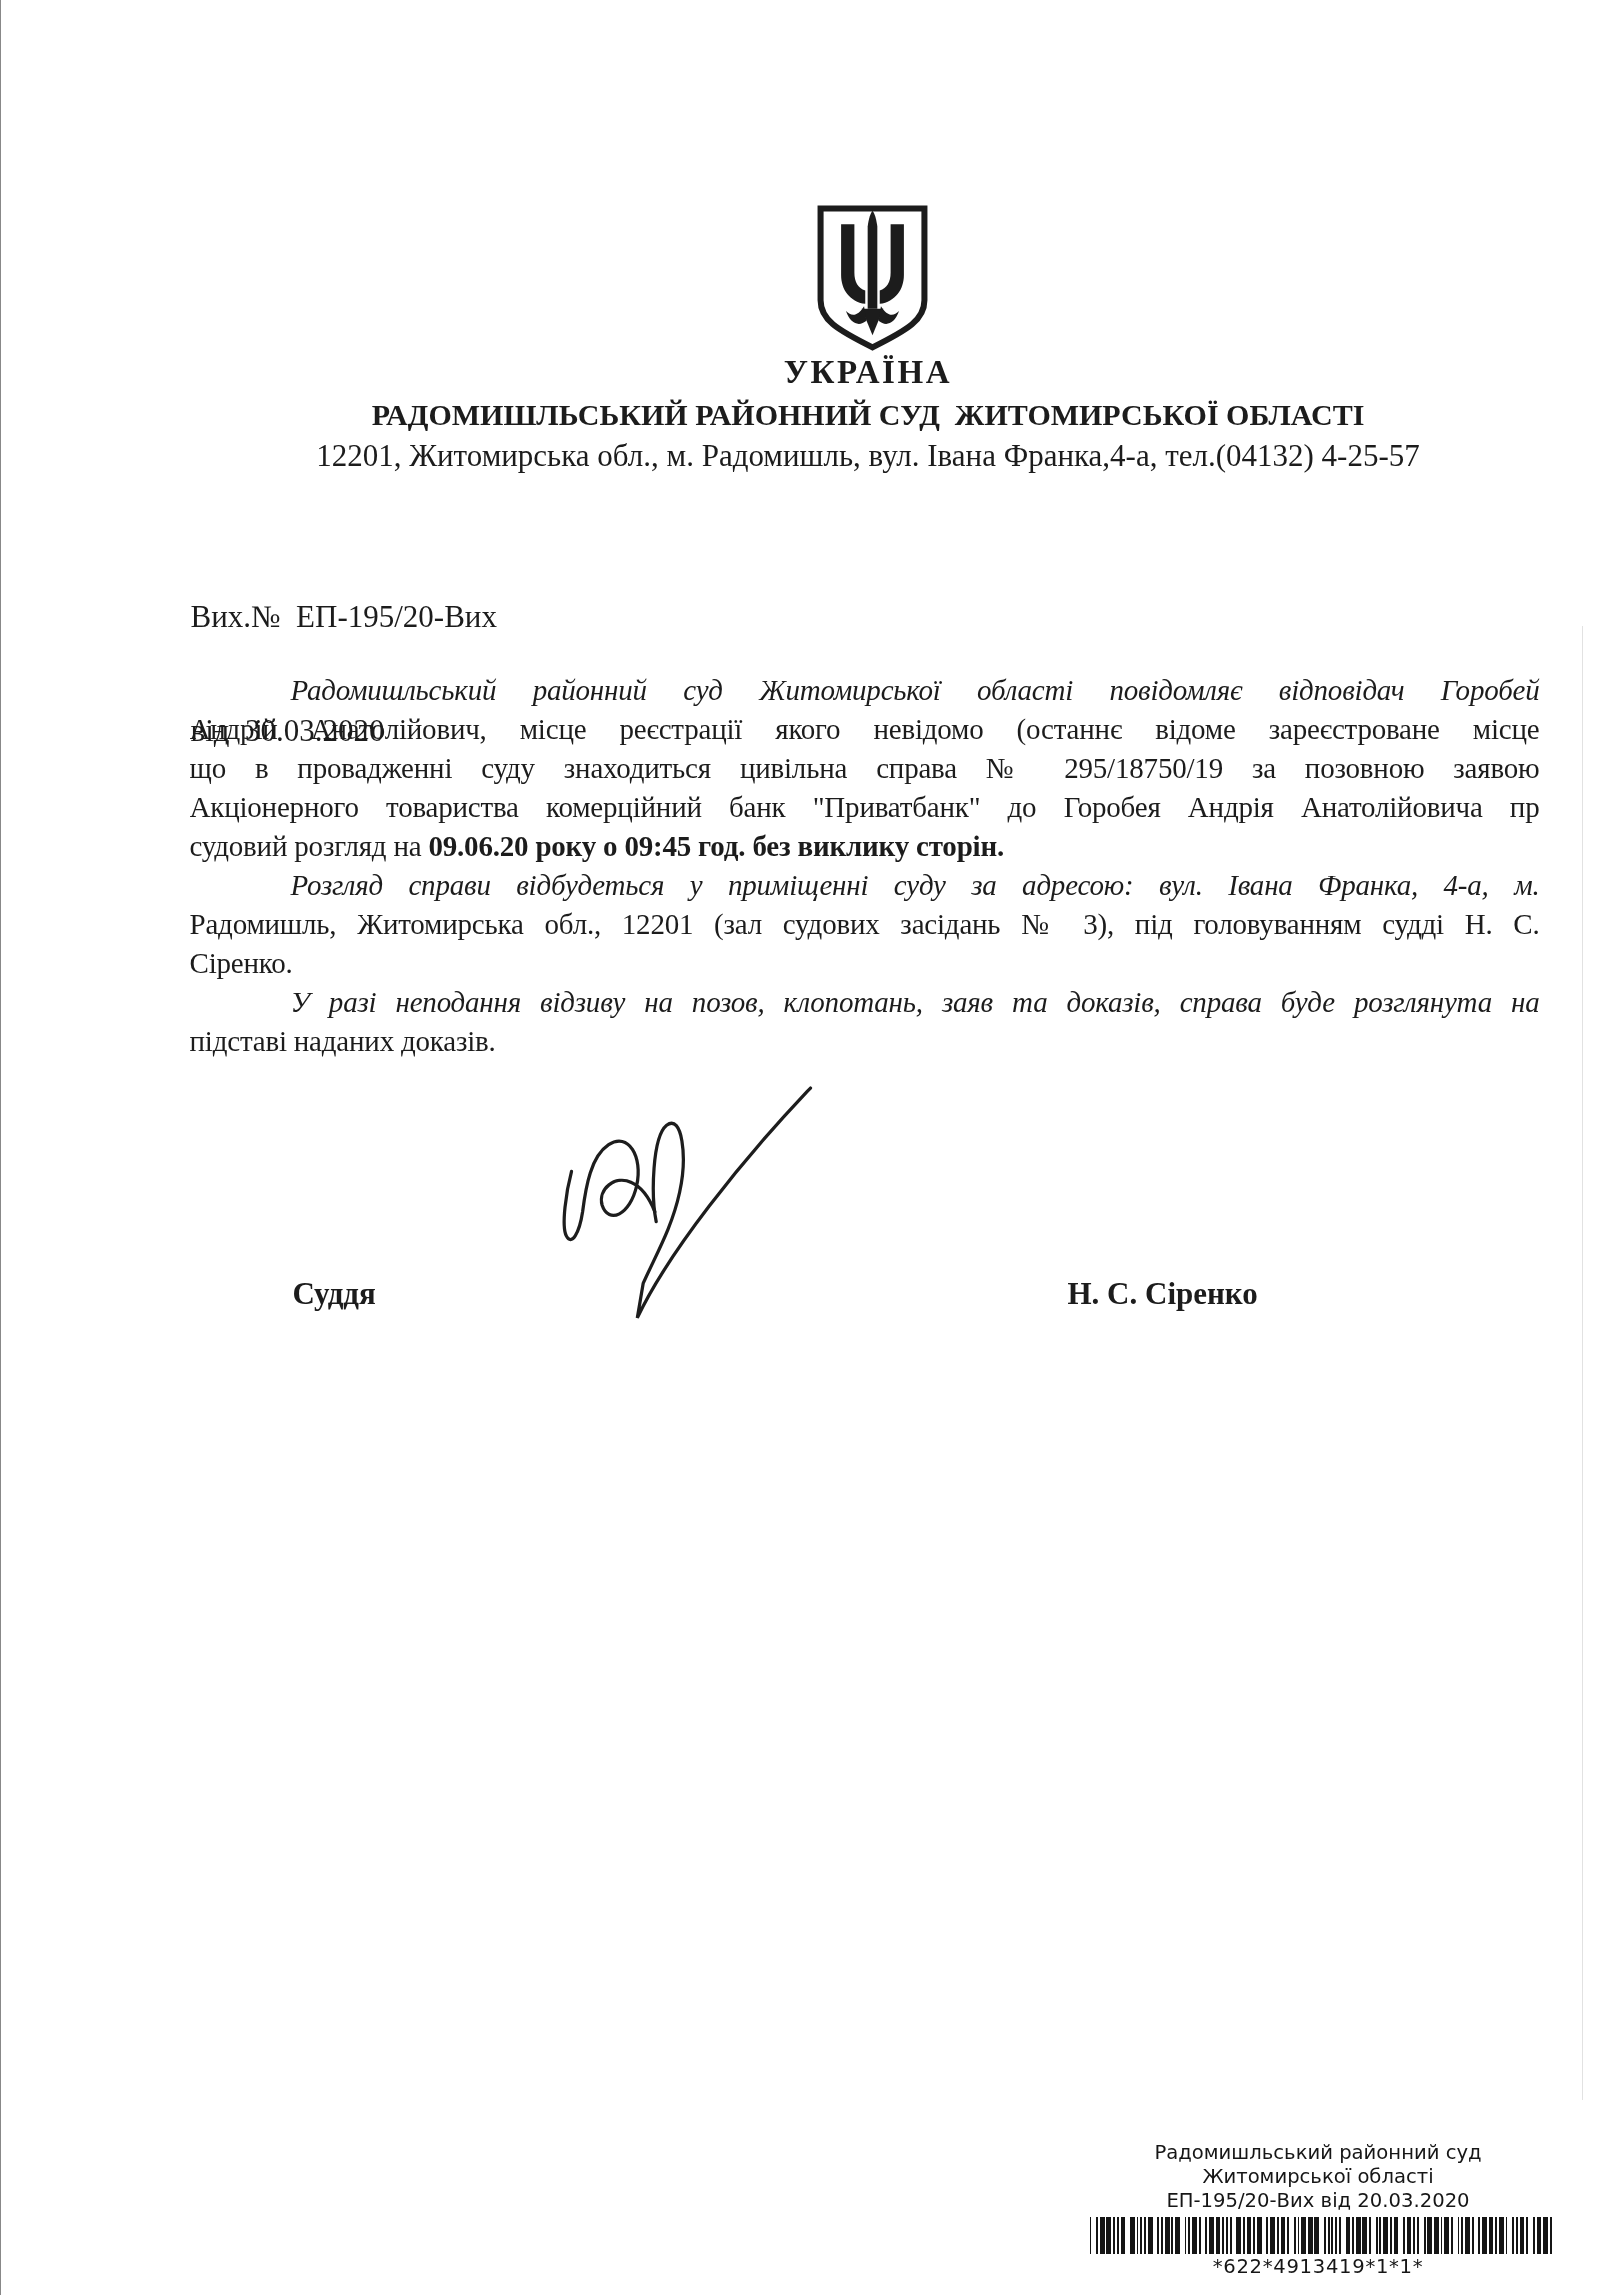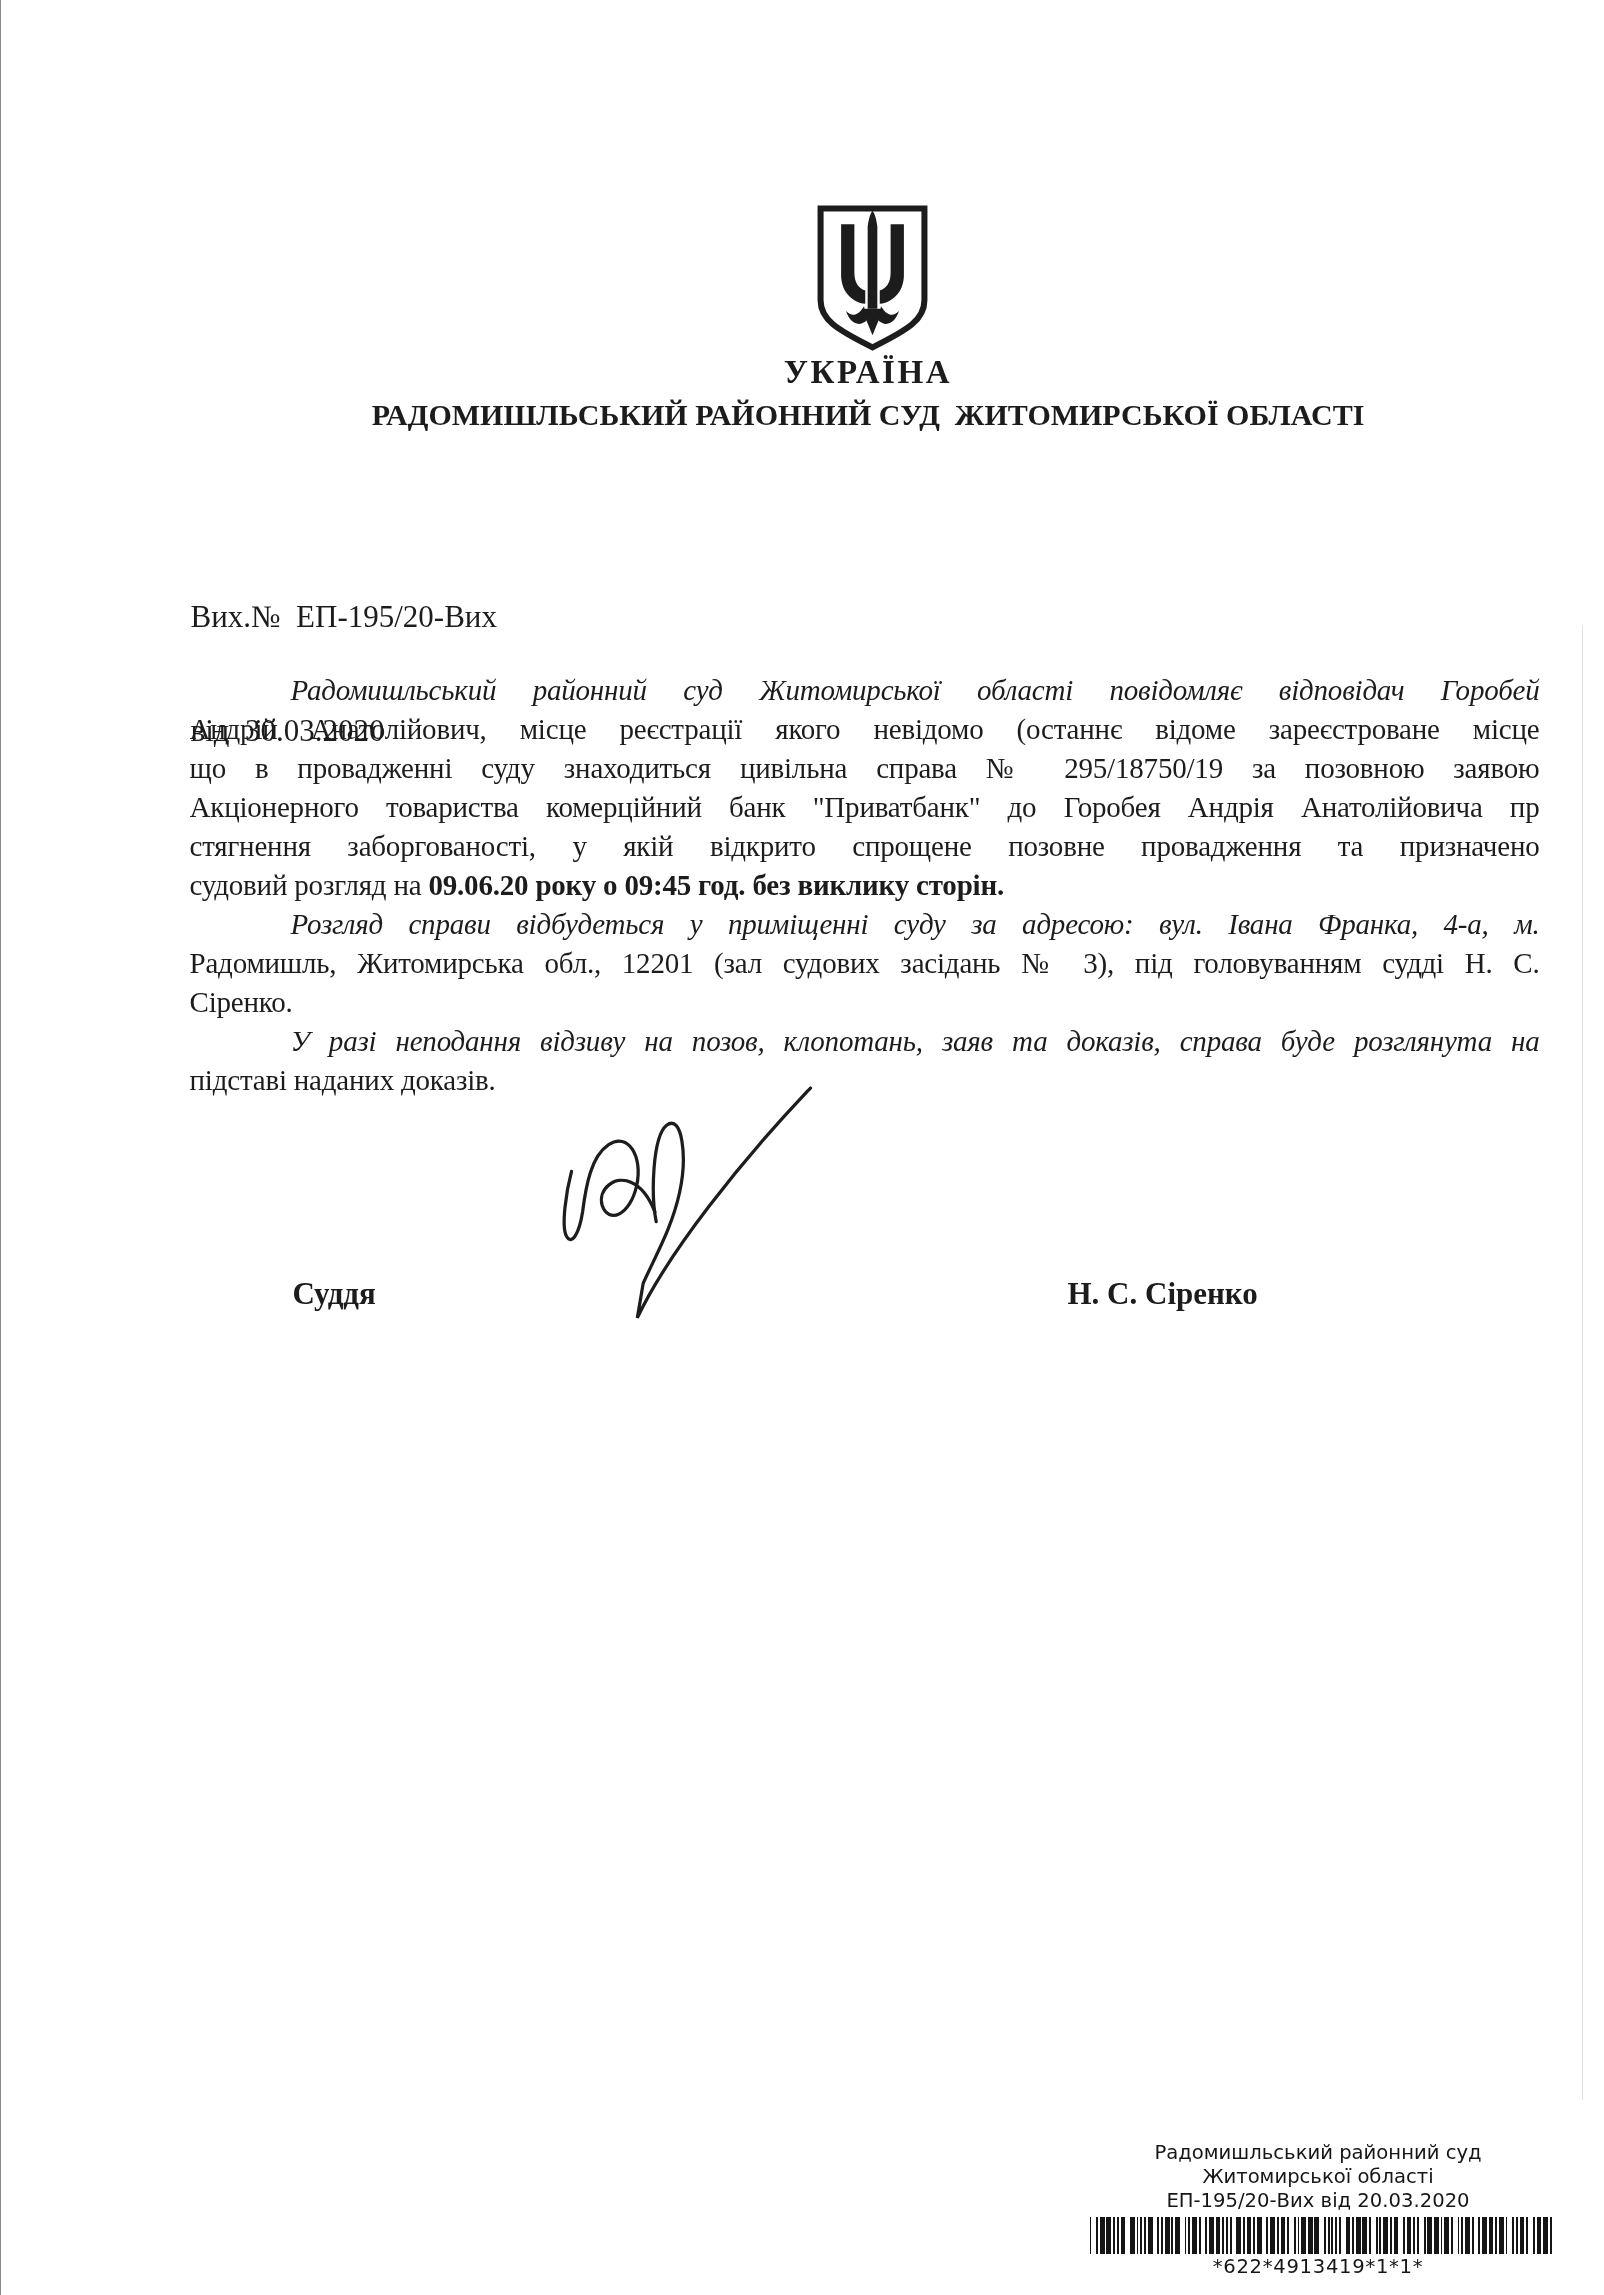--- a/index.html
+++ b/index.html
@@ -43,32 +43,32 @@
       <path d="M76 20 L65 20 L65 60 C65 68 62 73 56 75 L56 86 C69 84 76 74 76 62 Z"></path>
       <path d="M46 22 C47 15 48 12 50 9 C52 12 53 15 54 22 L54 90 L46 90 Z"></path>
       <path d="M41 90 L59 90 L50 112 Z"></path>
       <path d="M43 88 C38 96 33 97 28 92 C32 103 39 105 45 100 Z"></path>
       <path d="M57 88 C62 96 67 97 72 92 C68 103 61 105 55 100 Z"></path>
     </g>
   </svg>
 
   <div class="center-col country">УКРАЇНА</div>
   <div class="center-col court">РАДОМИШЛЬСЬКИЙ РАЙОННИЙ СУД  ЖИТОМИРСЬКОЇ ОБЛАСТІ</div>
+  <div class="center-col addr">12201, Житомирська обл., м. Радомишль, вул. Івана Франка,4-а, тел.(04132) 4-25-57</div>
 
   <div class="ref">
     <div>Вих.№  ЕП-195/20-Вих</div>
     <div>від  30.03.2020</div>
   </div>
 
   <div class="bodytext" id="body-text">
       <div class="line j ind"><span>Радомишльський районний суд Житомирської області повідомляє відповідач Горобей</span></div>
       <div class="line j"><span>Андрій Анатолійович, місце реєстрації якого невідомо (останнє відоме зареєстроване місце</span></div>
       <div class="line j"><span>що в провадженні суду знаходиться цивільна справа № 295/18750/19 за позовною заявою</span></div>
       <div class="line j"><span>Акціонерного товариства комерційний банк "Приватбанк" до Горобея Андрія Анатолійовича пр</span></div>
-      <div class="line j"><span>стягнення заборгованості, у якій відкрито спрощене позовне провадження та призначено</span></div>
       <div class="line"><span>судовий розгляд на </span><span class="b">09.06.20 року о 09:45 год. без виклику сторін.</span></div>
       <div class="line j ind"><span>Розгляд справи відбудеться у приміщенні суду за адресою: вул. Івана Франка, 4-а, м.</span></div>
       <div class="line j"><span>Радомишль, Житомирська обл., 12201 (зал судових засідань № 3), під головуванням судді  Н. С.</span></div>
       <div class="line"><span>Сіренко.</span></div>
       <div class="line j ind"><span>У разі неподання відзиву на позов, клопотань, заяв та доказів, справа буде розглянута на</span></div>
       <div class="line"><span>підставі наданих доказів.</span></div>
     </div>
 
   <div class="sig-label">Суддя</div>
   <svg class="signature" viewBox="0 0 430 490" xmlns="http://www.w3.org/2000/svg">

